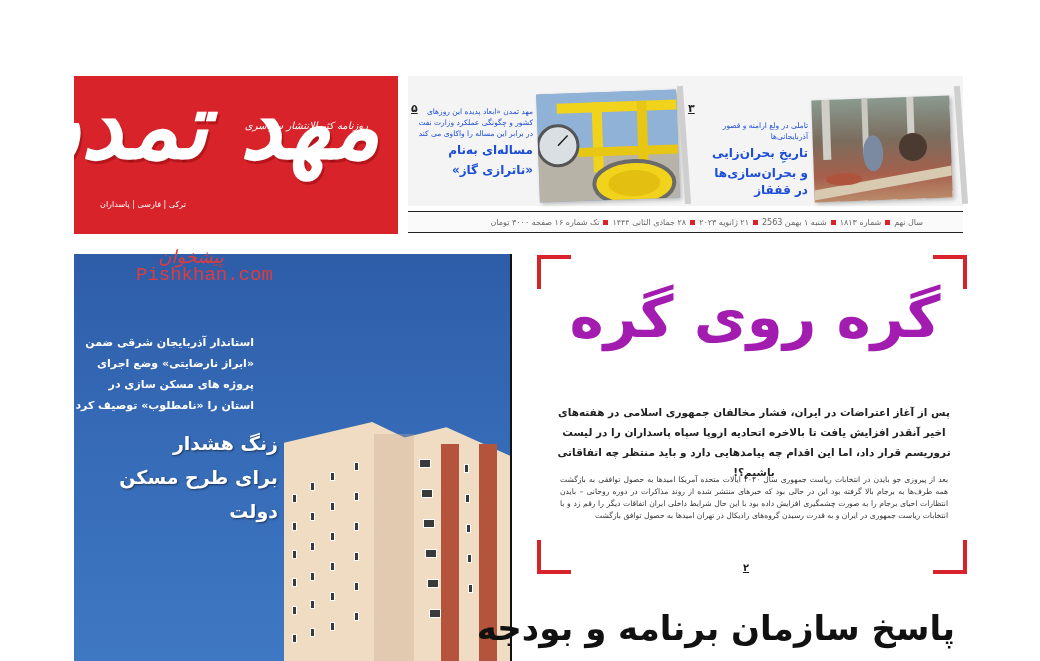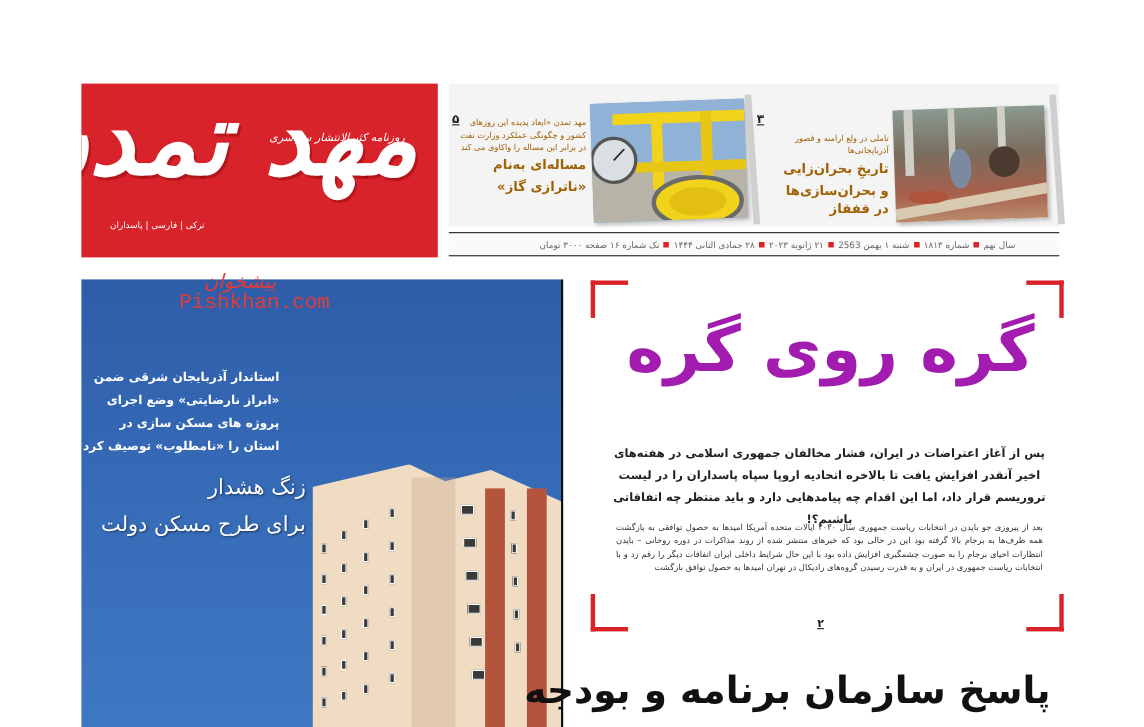--- a/index.html
+++ b/index.html
@@ -32,21 +32,21 @@
   .teasers {
     position:absolute; left:408px; top:76px; width:555px; height:130px;
     background:#f4f4f4;
   }
   .teaser { position:absolute; top:0; height:130px; }
   .teaser-num {
     position:absolute; top:26px; font-size:11px; font-weight:bold;
     text-decoration:underline; color:#222;
   }
   .teaser-text {
-    position:absolute; direction:rtl; text-align:right; color:#a16207;
+    position:absolute; direction:rtl; text-align:right; color:#1d4ed8;
   }
   .teaser-sub { font-size:7.5px; line-height:11px; }
   .teaser-head { font-size:12px; font-weight:bold; line-height:17px; margin-top:3px; }
 
   .img-pipes {
     position:absolute; left:130px; top:16px; width:140px; height:108px;
     transform:rotate(-2deg); overflow:hidden; background:#87a9cf;
     box-shadow:2px 2px 4px rgba(0,0,0,0.25);
   }
   .img-battle {
@@ -93,26 +93,26 @@
   .win {
     position:absolute; width:5px; height:9px; background:#3a3a3a;
     box-shadow:0 0 0 1px #fff inset;
   }
   .photo-sub {
     position:absolute; right:256px; top:78px; width:180px; direction:rtl;
     text-align:right; color:#fff; font-size:11px; font-weight:bold; line-height:21px;
   }
   .photo-head {
     position:absolute; right:232px; top:172px; width:210px; direction:rtl;
-    text-align:right; color:#fff; font-size:19px; font-weight:normal; line-height:34px;
+    text-align:right; color:#fff; font-size:19px; font-weight:bold; line-height:34px;
     text-shadow:1px 1px 2px rgba(0,0,0,0.5);
   }
 
   .watermark {
-    position:absolute; left:163px; top:246px; width:110px; text-align:center;
+    position:absolute; left:136px; top:246px; width:110px; text-align:center;
     color:#e23b3b; z-index:5;
   }
   .watermark .fa { font-size:18px; font-style:italic; direction:rtl; line-height:22px; font-family:"DejaVu Serif", serif; }
   .watermark .en { font-size:19px; line-height:15px; font-family:Liberation Mono, monospace; }
 
   
   .corner { position:absolute; width:30px; height:30px; }
   .corner.tl { left:537px; top:255px; border-left:4px solid #d8232a; border-top:4px solid #d8232a; }
   .corner.tr { left:933px; top:255px; border-right:4px solid #d8232a; border-top:4px solid #d8232a; }
   .corner.bl { left:537px; top:540px; border-left:4px solid #d8232a; border-bottom:4px solid #d8232a; }

